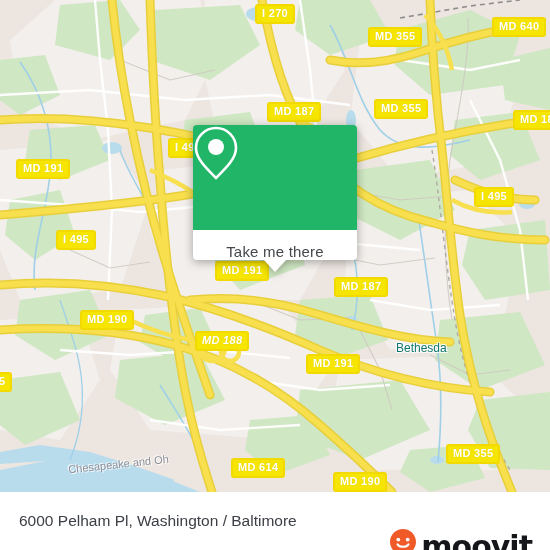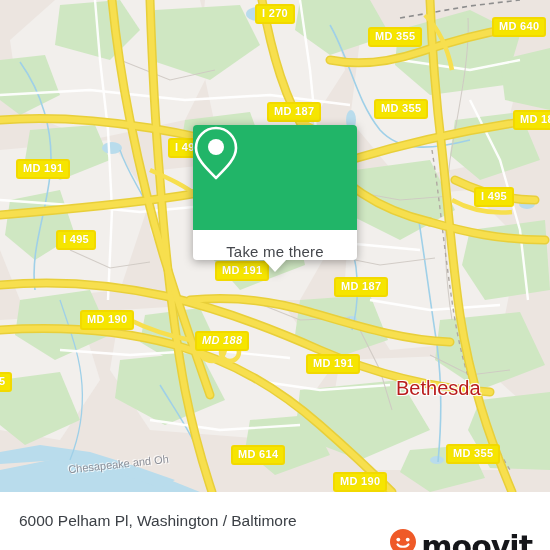--- a/index.html
+++ b/index.html
@@ -27,26 +27,25 @@
     line-height:13px;
     padding:1px 5px 2px 5px;
     white-space:nowrap;
     text-shadow:0 0 1px rgba(210,185,0,.6);
     box-sizing:border-box;
   }
 
   
   .place{
     position:absolute;
-    color:#b91c1c;
-    font-size:20px;
+    color:#0f766e;
+    font-size:12px;
     white-space:nowrap;
     text-shadow:1px 1px 0 rgba(255,255,255,.9),-1px -1px 0 rgba(255,255,255,.9),
                 1px -1px 0 rgba(255,255,255,.9),-1px 1px 0 rgba(255,255,255,.9);
-    margin-top:36px;
   }
   .waterlabel{
     position:absolute;
     color:#8d9099;
     font-size:11px;
     white-space:nowrap;
     text-shadow:1px 1px 0 rgba(255,255,255,.85),-1px -1px 0 rgba(255,255,255,.85);
   }
 
   
@@ -250,21 +249,21 @@
         <div class="shield" style="left: 16px; top: 159px;">MD 191</div>
         <div class="shield" style="left: 168px; top: 138px;">I 495</div>
         <div class="shield" style="left: 474px; top: 187px;">I 495</div>
         <div class="shield" style="left: 56px; top: 230px;">I 495</div>
         <div class="shield" style="left: 215px; top: 261px;">MD 191</div>
         <div class="shield" style="left: 334px; top: 277px;">MD 187</div>
         <div class="shield" style="left: 80px; top: 310px;">MD 190</div>
         <div class="shield" style="left: 195px; top: 331px; font-style: italic;">MD 188</div>
         <div class="shield" style="left: 306px; top: 354px;">MD 191</div>
         <div class="shield" style="left: -8px; top: 372px;">5</div>
-        <div class="shield" style="left: 231px; top: 445px;">MD 614</div>
+        <div class="shield" style="left: 231px; top: 458px;">MD 614</div>
         <div class="shield" style="left: 333px; top: 472px;">MD 190</div>
         <div class="shield" style="left: 446px; top: 444px;">MD 355</div>
       </div>
 
     <div id="place-layer">
         <div class="place" style="left: 396px; top: 341px;">Bethesda</div>
       </div>
     <div id="water-layer">
         <div class="waterlabel" style="left: 68px; top: 458px; transform: rotate(-6deg);">Chesapeake and Oh</div>
       </div>

